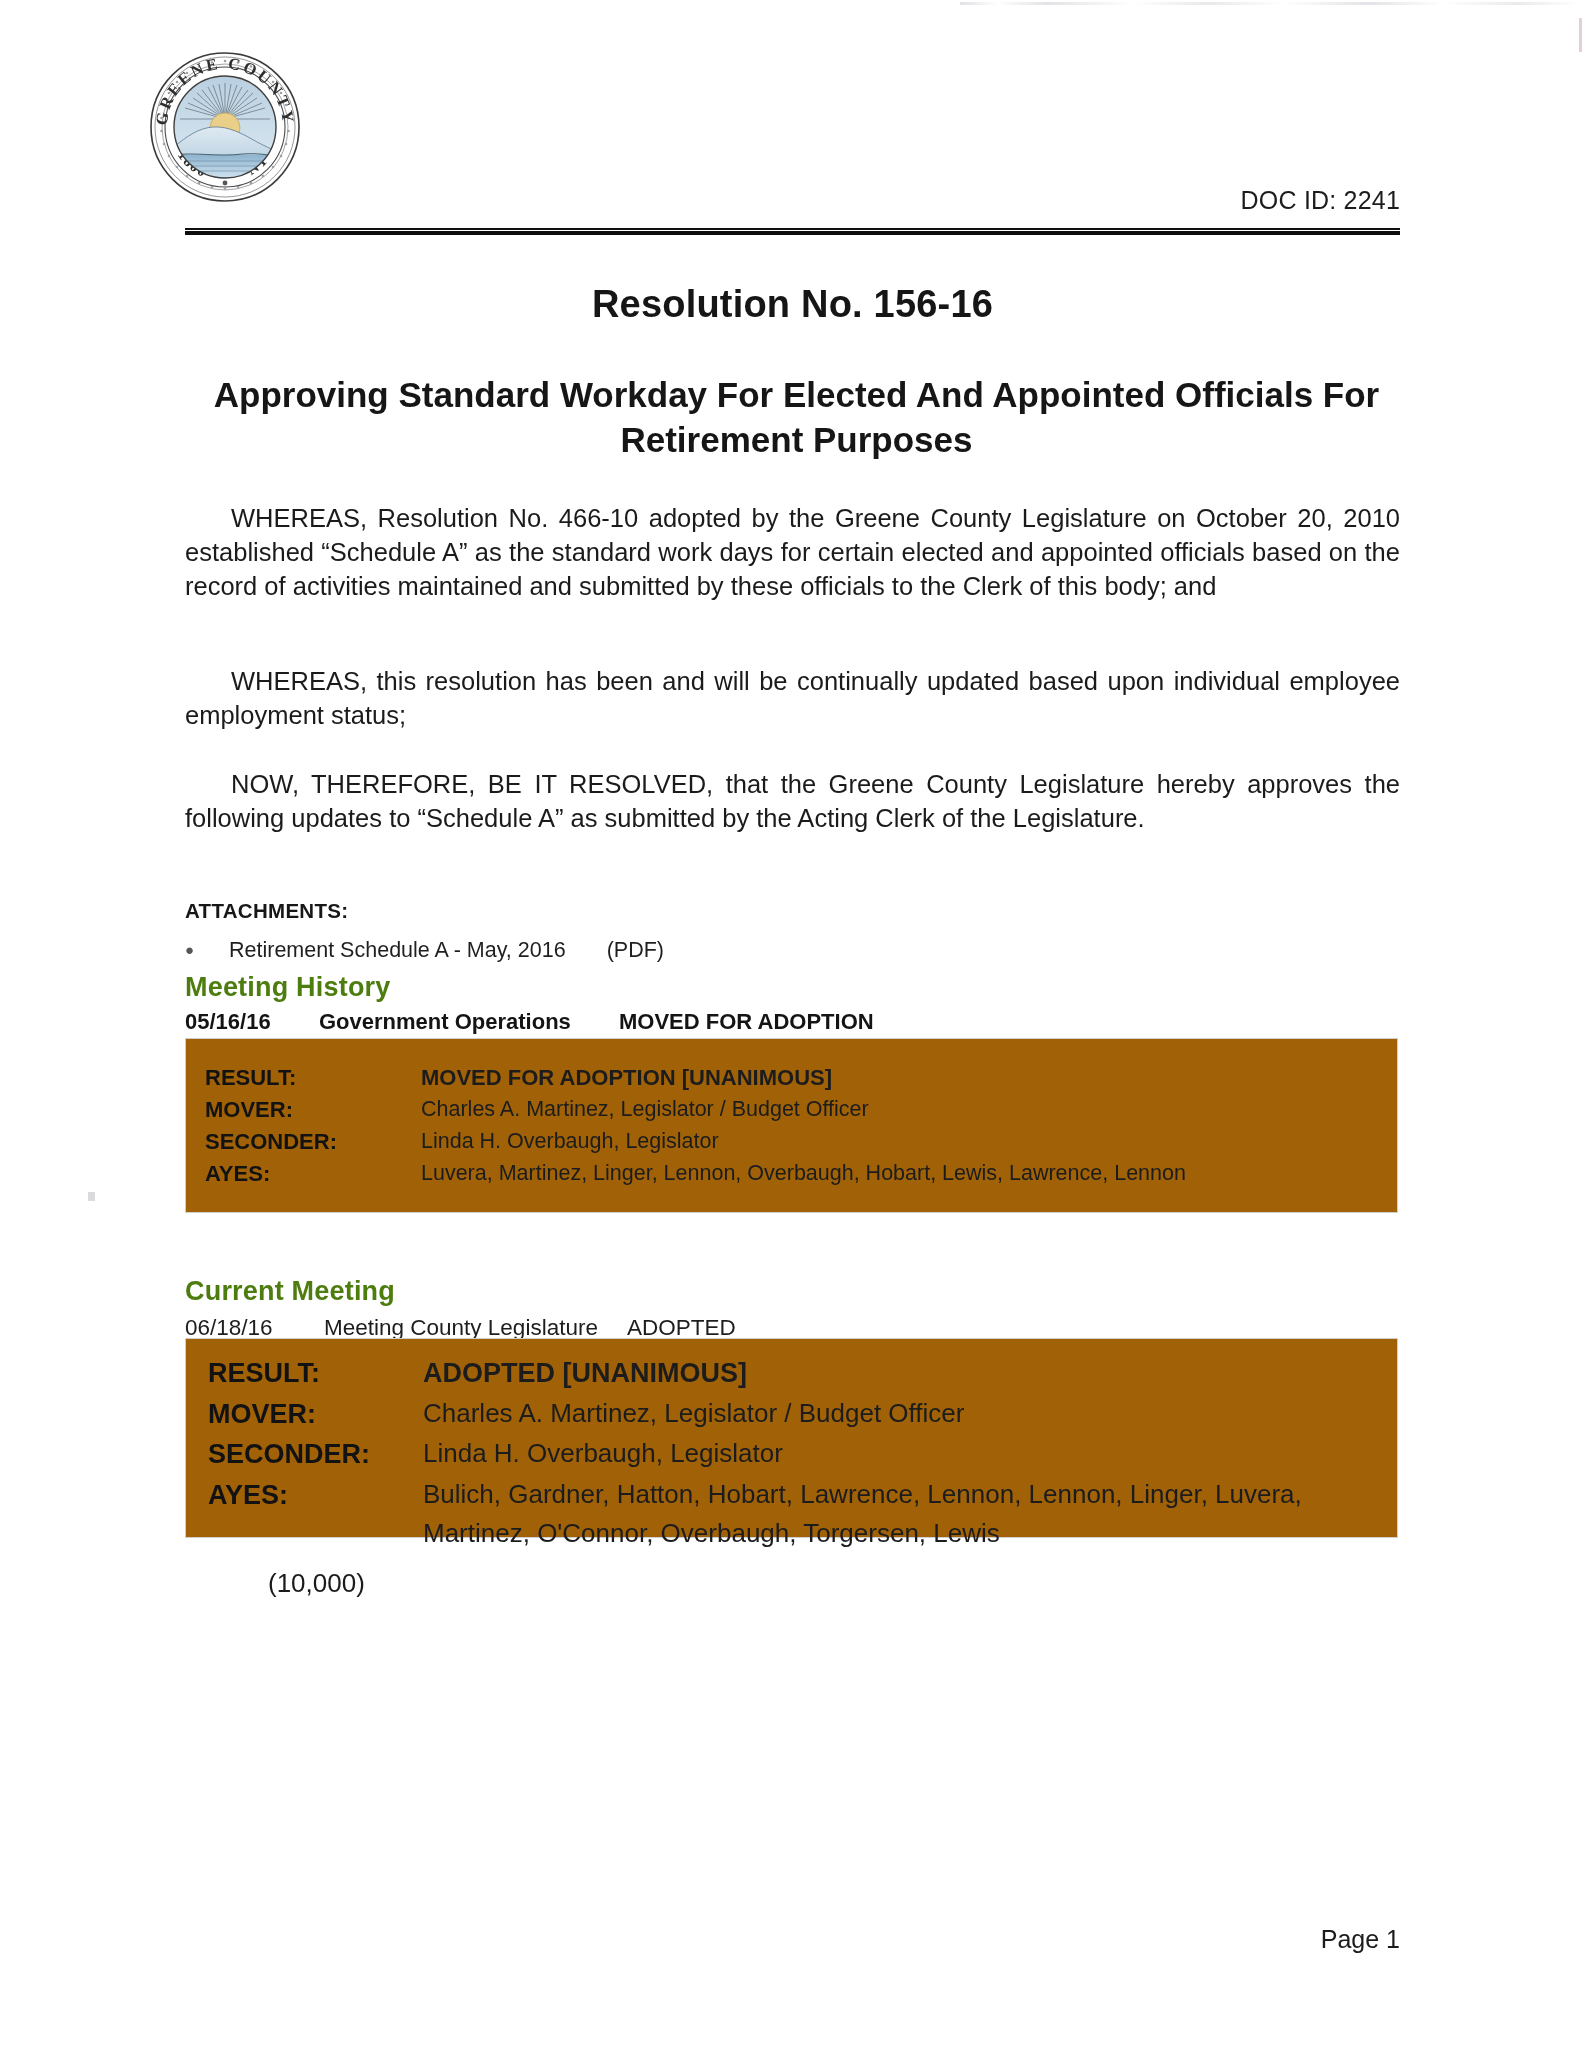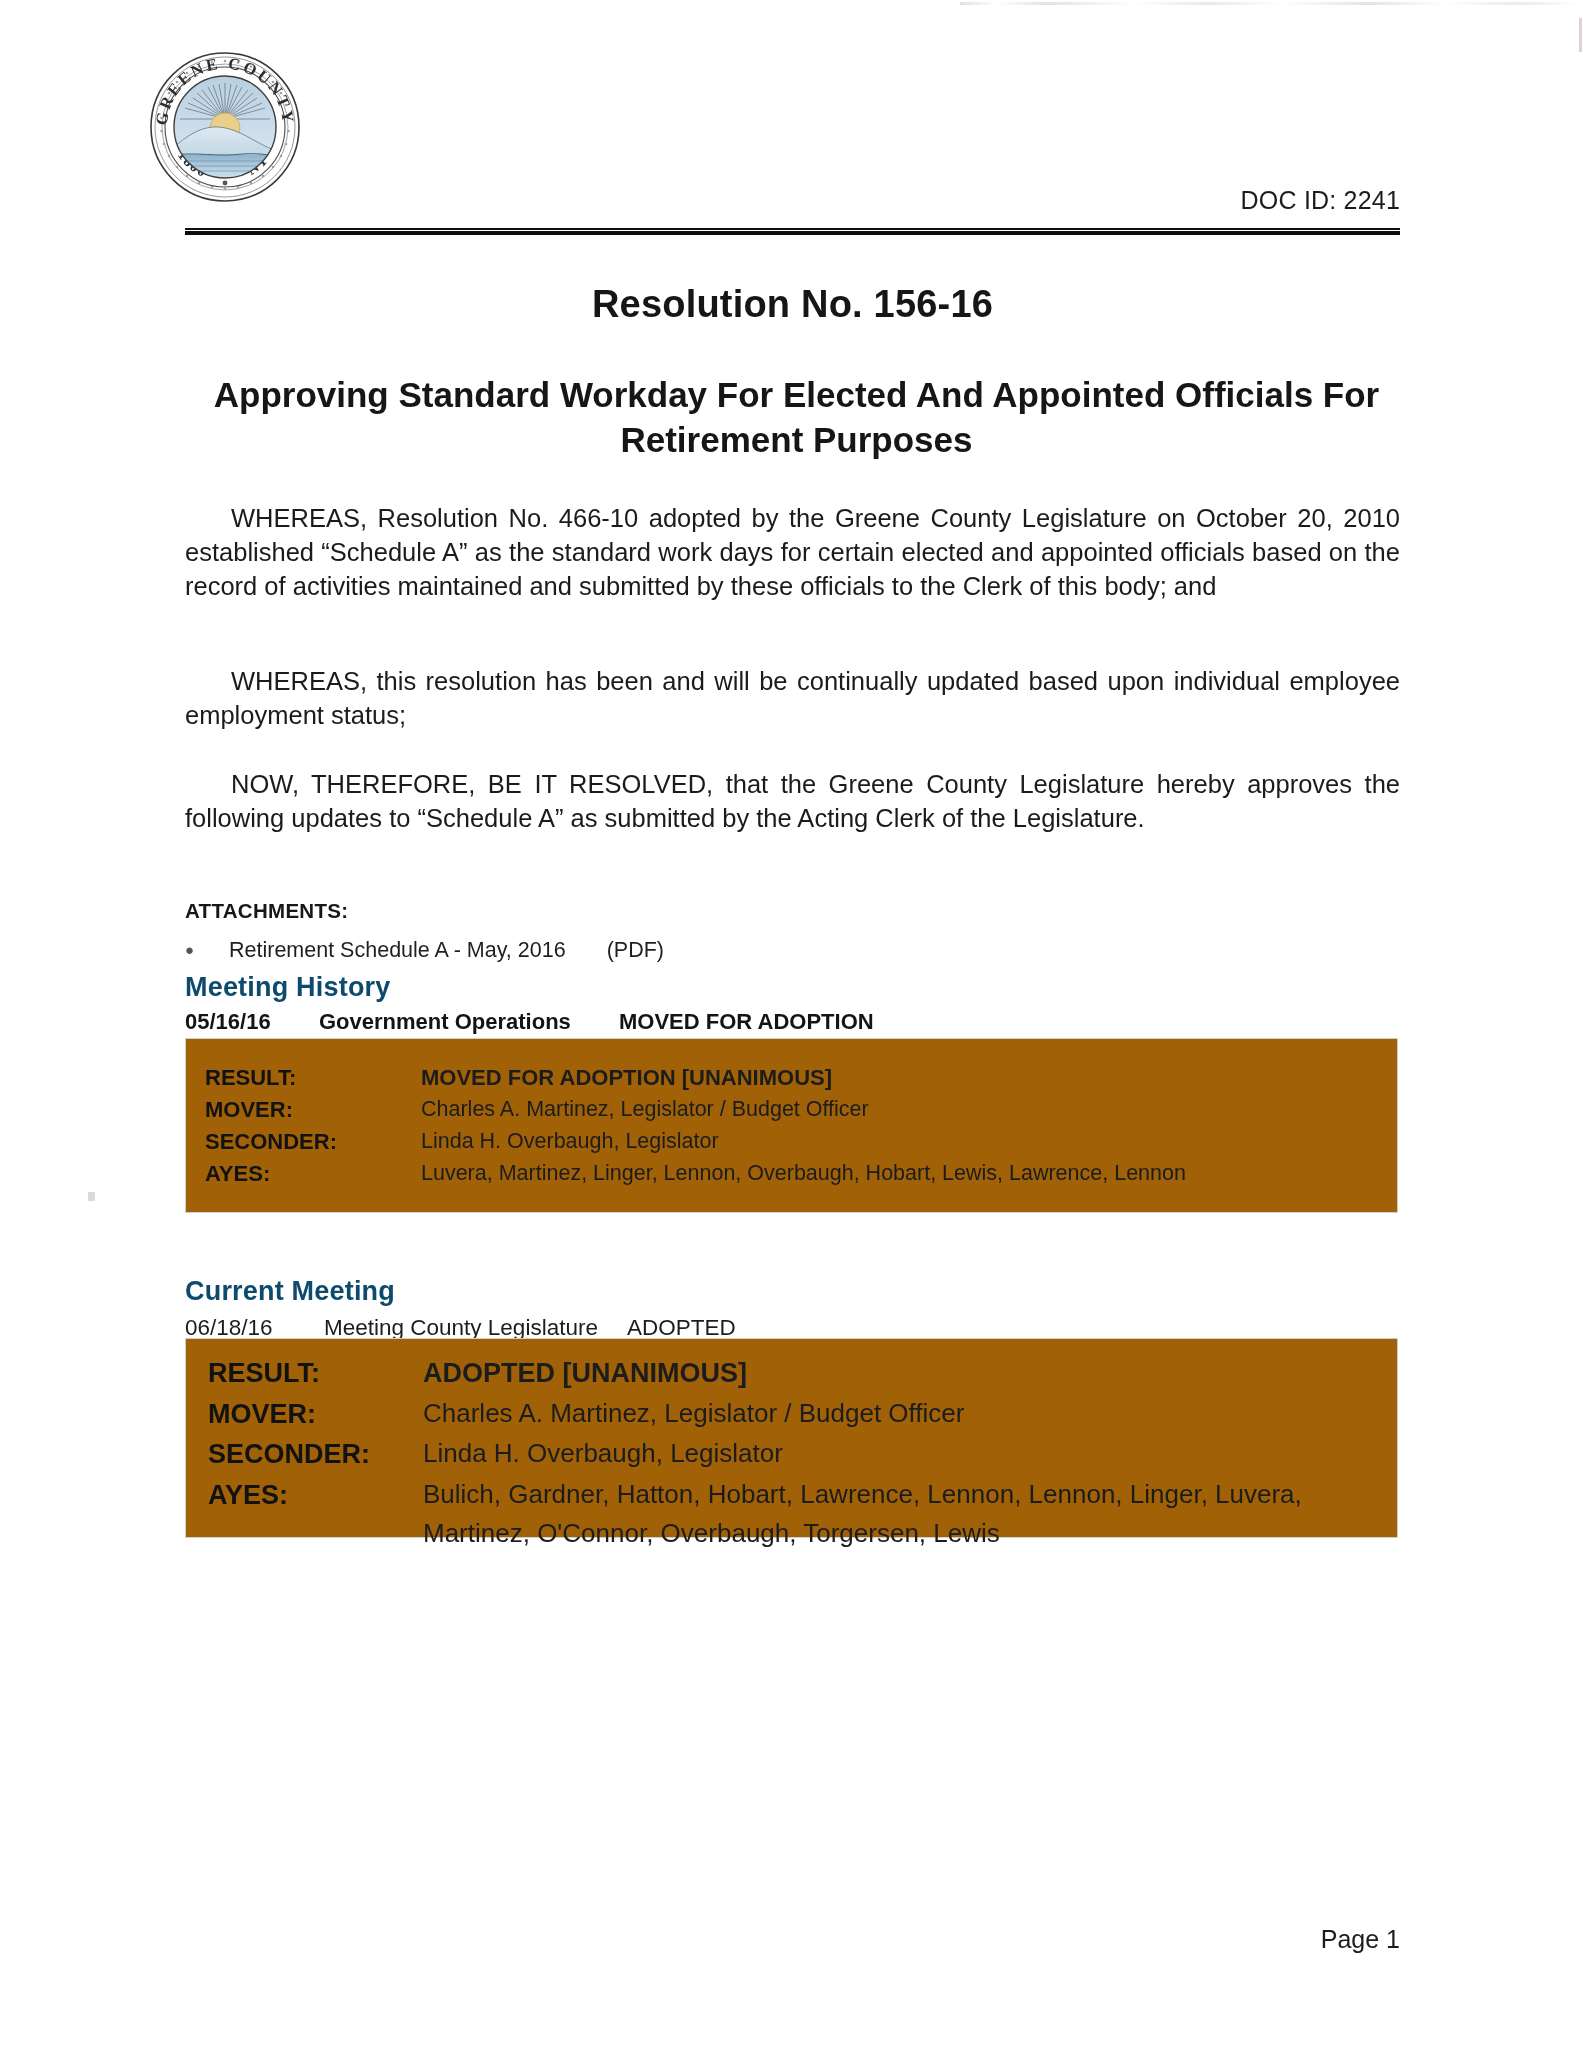--- a/index.html
+++ b/index.html
@@ -162,21 +162,21 @@
   .attach-row .att-type { display: inline-block; padding-left: 41px; }
 
   
   .sec-head {
     position: absolute;
     left: 185px;
     font-size: 27px;
     font-weight: bold;
     font-stretch: condensed;
     letter-spacing: 0.2px;
-    color: #0c4a6e;
+    color: #4d7c0f;
   }
   .sec-head.mh { top: 972px; }
   .sec-head.cm { top: 1276px; }
 
   .sec-line {
     position: absolute;
     left: 185px;
     white-space: nowrap;
     color: #141414;
   }
@@ -464,15 +464,16 @@
       <span class="rb-value">Linda H. Overbaugh, Legislator</span>
     </div>
     <div class="rb-row">
       <span class="rb-label">AYES:</span>
       <span class="rb-value">Bulich, Gardner, Hatton, Hobart, Lawrence, Lennon, Lennon, Linger, Luvera, Martinez, O'Connor, Overbaugh, Torgersen, Lewis</span>
     </div>
   </div>
 </div>
 
 <div class="tally">
+  <span class="amount">(10,000)</span>
 </div>
 
 <div class="page-num">Page 1</div>
 
 </body></html>

